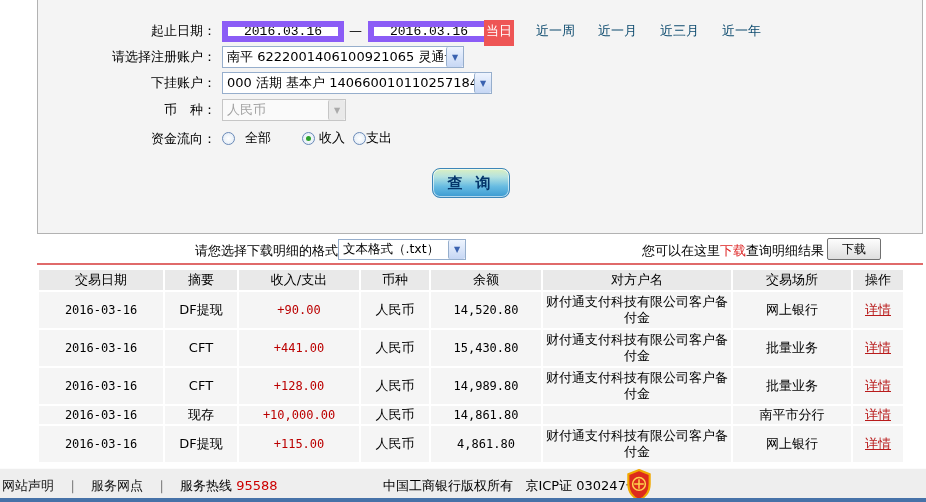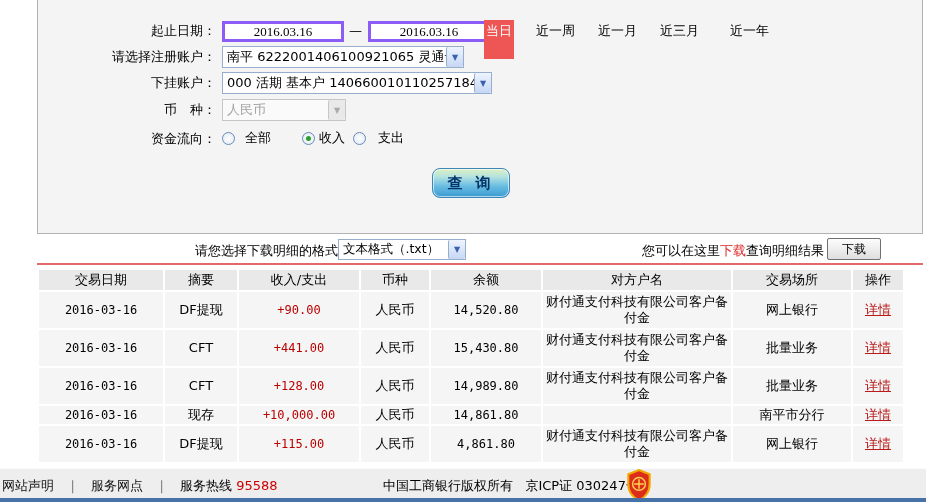--- a/index.html
+++ b/index.html
@@ -9,30 +9,30 @@
     font-family:"DejaVu Sans", sans-serif; font-size:13px; color:#000; background:#fff;
   }
   
   .panel {
     position:absolute; left:37px; top:-2px; width:886px; height:236px;
     background:#f4f4f4; border:1px solid #b2b2b2;
   }
   .flabel { position:absolute; left:40px; width:176px; text-align:right; line-height:22px; }
   .row1 { top:20px; } .row2 { top:46px; } .row3 { top:72px; } .row4 { top:99px; } .row5 { top:128px; }
   .txtinput {
-    position:absolute; height:21px; border:3px solid #8b5cf6; background:#fff;
-    text-align:center; font-size:13px; font-family:Liberation Serif, serif; color:#000; padding:0;
+    position:absolute; height:21px; border:6px solid #8b5cf6; background:#fff;
+    text-align:center; font-size:13px; font-family:Liberation Mono, monospace; color:#000; padding:0;
   }
   .dash { position:absolute; left:349px; top:21px; line-height:20px; }
   .badge-today {
-    position:absolute; left:484px; top:20px; width:30px; height:39px; line-height:21px;
+    position:absolute; left:484px; top:20px; width:30px; height:26px; line-height:21px;
     background:#ee5555; color:#fff; text-align:center; cursor:pointer;
   }
-  .qlink { position:absolute; top:20px; line-height:21px; color:#000000; cursor:pointer;font-family:Liberation Serif, serif; }
-  .ql1{left:536px;} .ql2{left:598px;} .ql3{left:660px;} .ql4{left:722px;margin-left:8px;}
+  .qlink { position:absolute; top:20px; line-height:21px; color:#0c4a6e; cursor:pointer;font-family:Liberation Serif, serif; }
+  .ql1{left:536px;} .ql2{left:598px;} .ql3{left:660px;} .ql4{left:722px;}
   .sel {
     position:absolute; height:22px; border:1px solid #96aecc; background:#fff;
     display:flex; align-items:center; cursor:pointer;
   }
   .sel .txt { flex:1; padding:0 4px; white-space:nowrap; overflow:hidden; font-size:13px; }
   .sel .arrow {
     width:17px; align-self:stretch; background:linear-gradient(#eef4fe,#c6d7f4);
     border-left:1px solid #96aecc; color:#3a62b0; font-size:8px;
     display:flex; align-items:center; justify-content:center; border-radius:2px;
   }
@@ -130,21 +130,21 @@
   <div class="radio-group" style="left:222px;">
     <span class="radio"></span>
     <span class="radio-lbl" style="margin-left:10px;">全部</span>
   </div>
   <div class="radio-group" style="left:302px;">
     <span class="radio checked"></span>
     <span class="radio-lbl" style="margin-left:4px;">收入</span>
   </div>
   <div class="radio-group" style="left:353px;">
     <span class="radio"></span>
-    <span class="radio-lbl" style="margin-left:12px;">支出</span>
+    <span class="radio-lbl" style="margin-left:0;">支出</span>
   </div>
 
   <div class="btn-query">查 询</div>
 
   <div class="dl-label">请您选择下载明细的格式</div>
   <div class="sel dl-sel">
     <span class="txt" style="font-size:12.5px">文本格式（.txt）</span>
     <span class="arrow">▼</span>
   </div>
   <div class="dl-hint">

